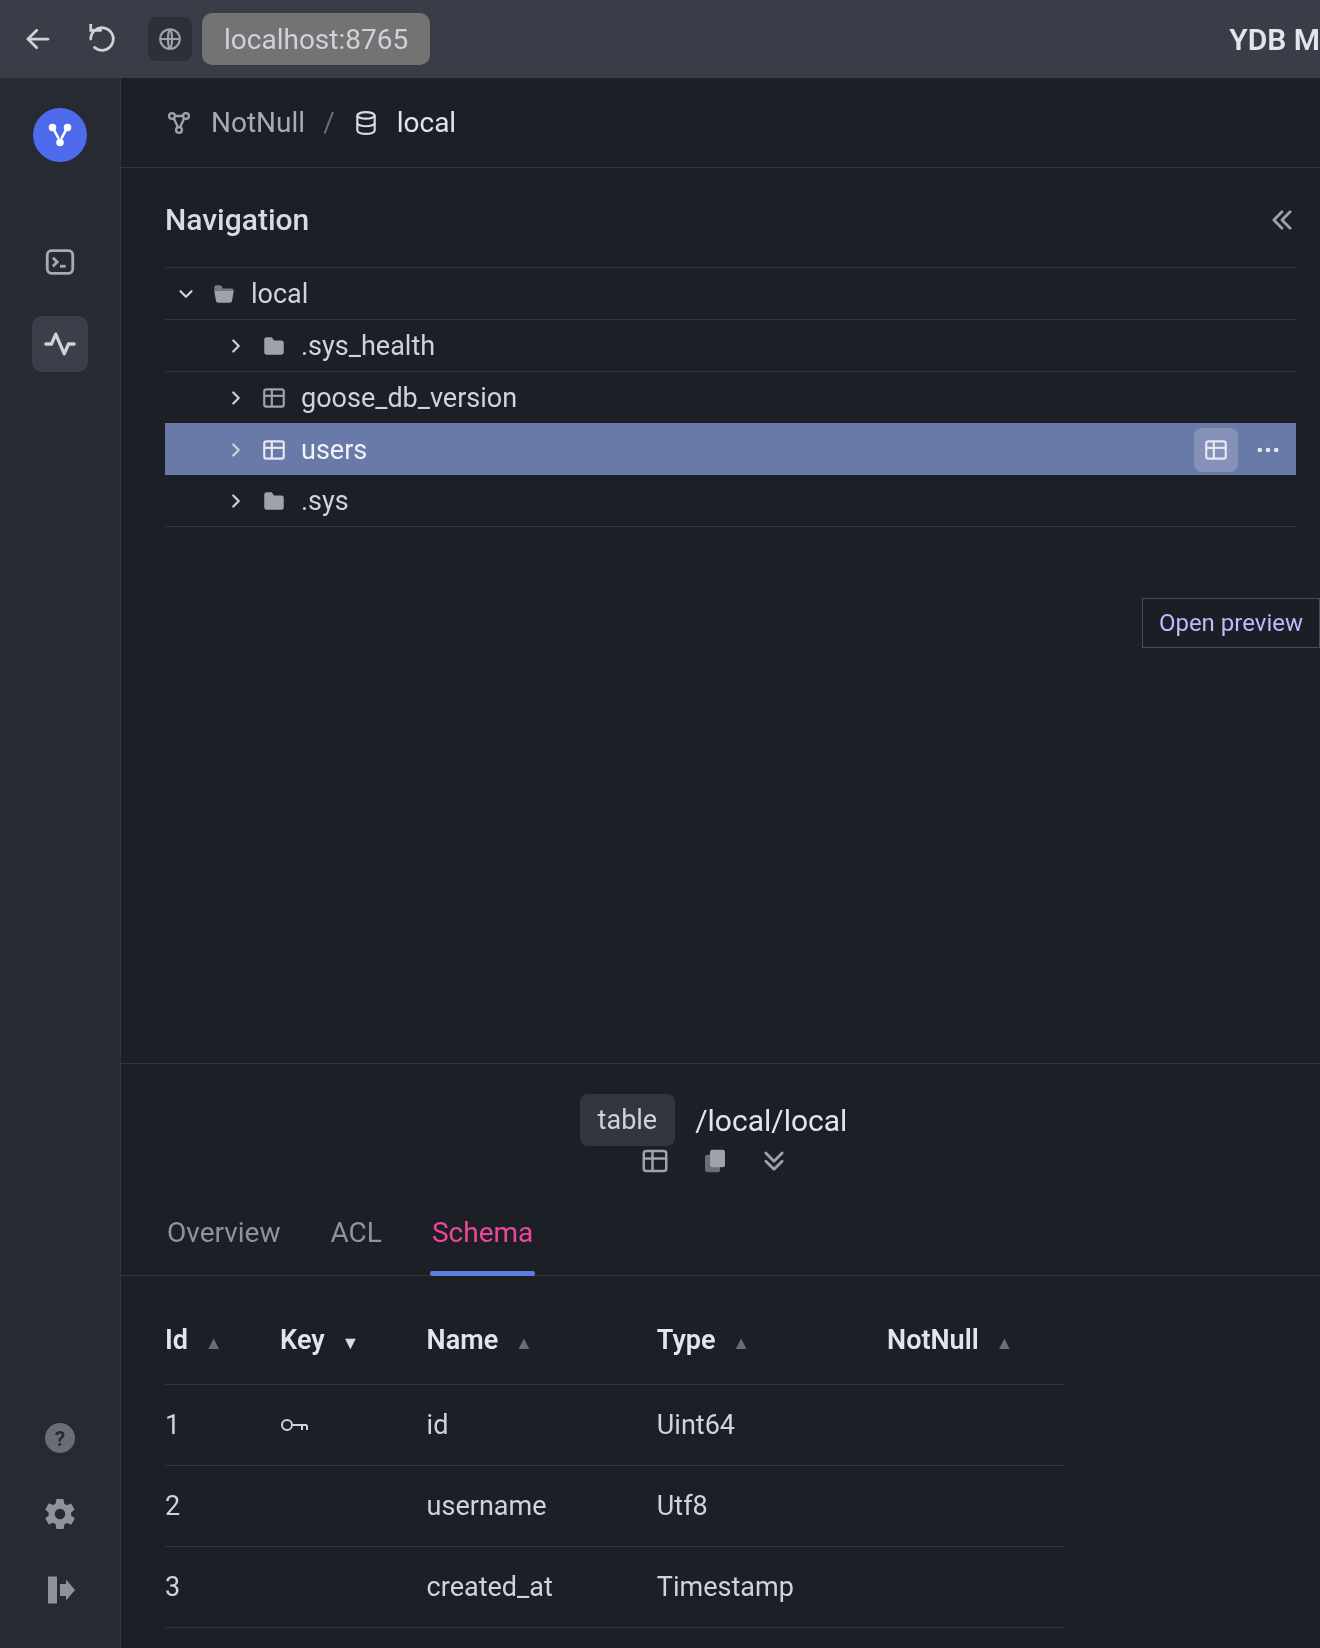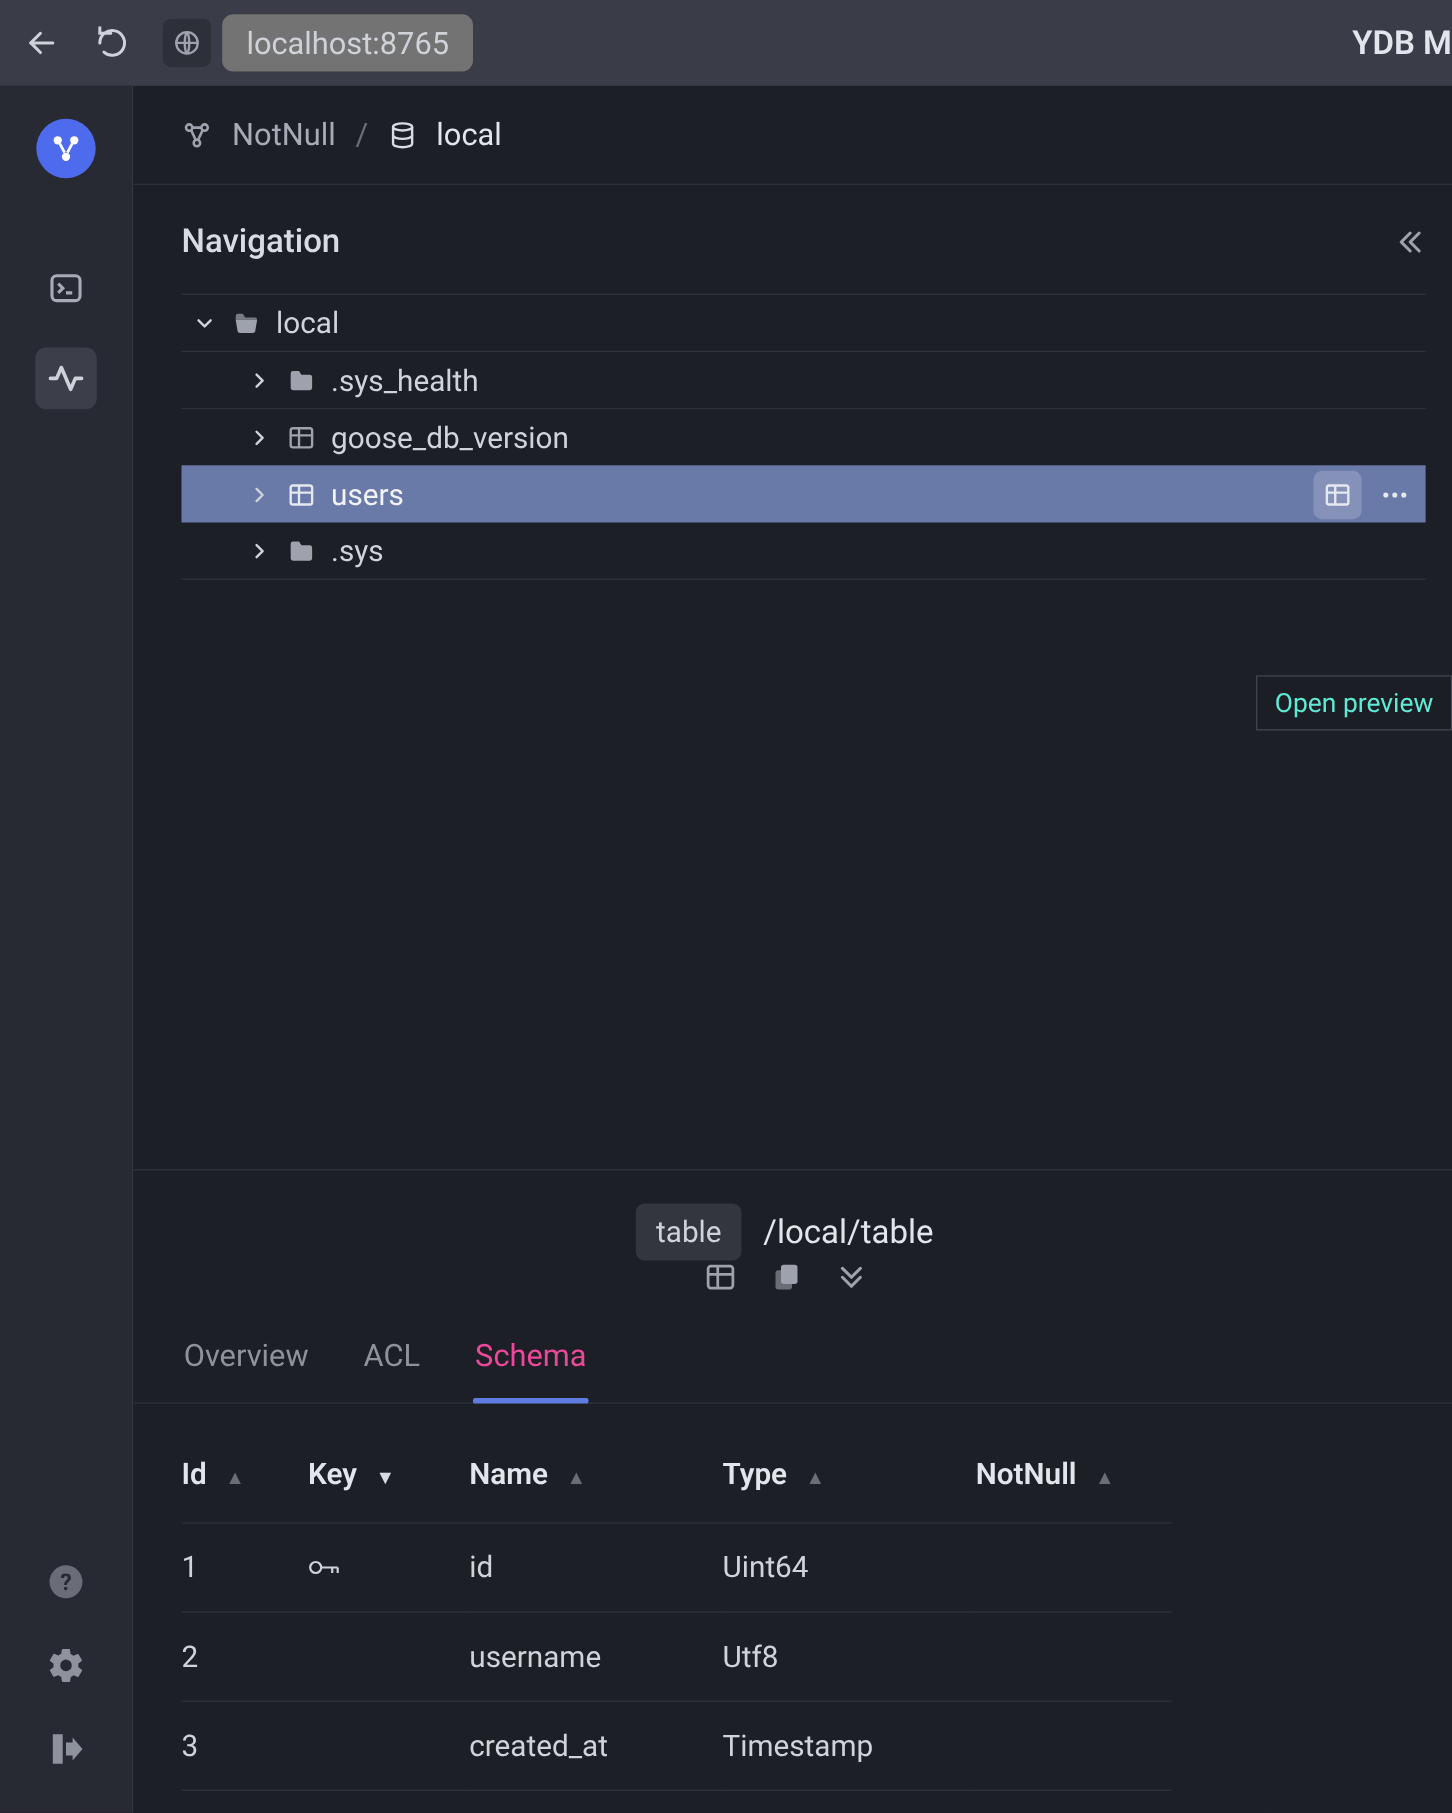--- a/index.html
+++ b/index.html
@@ -145,28 +145,28 @@
   }
   .tree-row .row-actions .ra-btn {
     width:44px;height:44px;border-radius:8px;
     display:flex;align-items:center;justify-content:center;
     color:#e6e8ef;
   }
   .tree-row .row-actions .ra-btn.solid { background:#8591b8; }
 
   .tooltip {
     position: absolute;
-    top: 536px;
+    top: 520px;
     right: 0;
     transform: translateX(0);
     background: #1c1e25;
     border: 1px solid #4a4d58;
     padding: 10px 16px;
     font-size: 24px;
-    color: #5eead4;
+    color: #c4b5fd;
     white-space: nowrap;
   }
 
   .nav-fill { flex:1; min-height:250px; }
 
   
   .lower {
     border-top: 1px solid #33353f;
   }
   .lower-header {
@@ -417,21 +417,21 @@
     </div>
 
     <div class="tooltip">Open preview</div>
 
     <div class="nav-fill"></div>
 
     <div class="lower">
       <div class="lower-header">
         <div class="left">
           <span class="chip">table</span>
-          <span class="path">/local/table</span>
+          <span class="path">/local/local</span>
         </div>
         <div class="right">
           <span class="hact">
             <svg width="30" height="30" viewBox="0 0 24 24" fill="none" stroke="currentColor" stroke-width="2">
                 <rect x="3" y="4" width="18" height="16" rx="2"></rect>
                 <line x1="3" y1="10" x2="21" y2="10"></line>
                 <line x1="10" y1="4" x2="10" y2="20"></line>
               </svg>
           </span>
           <span class="hact">

